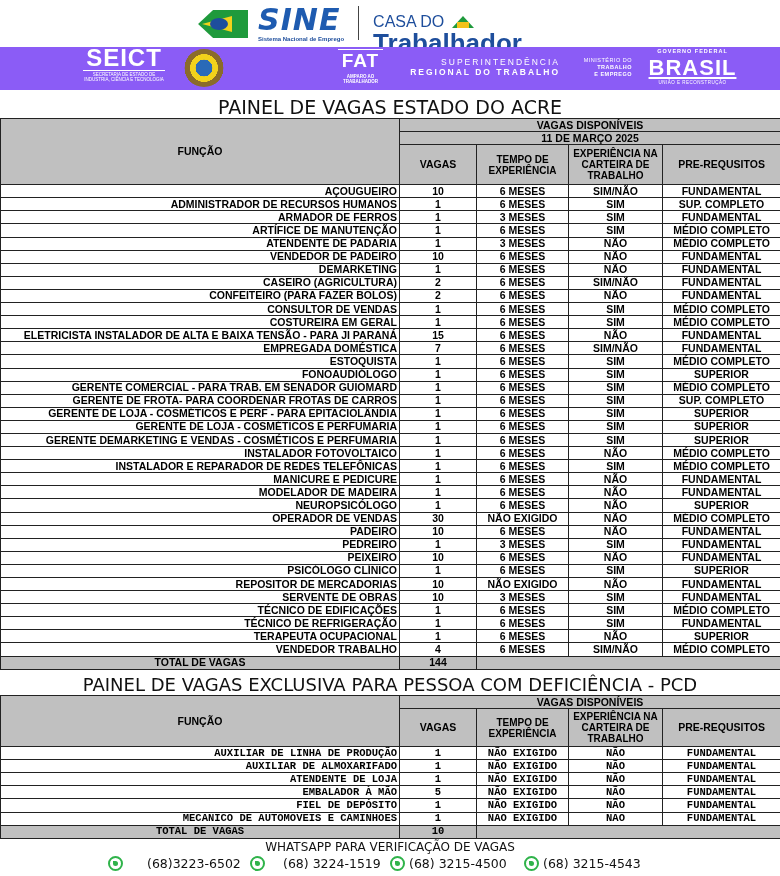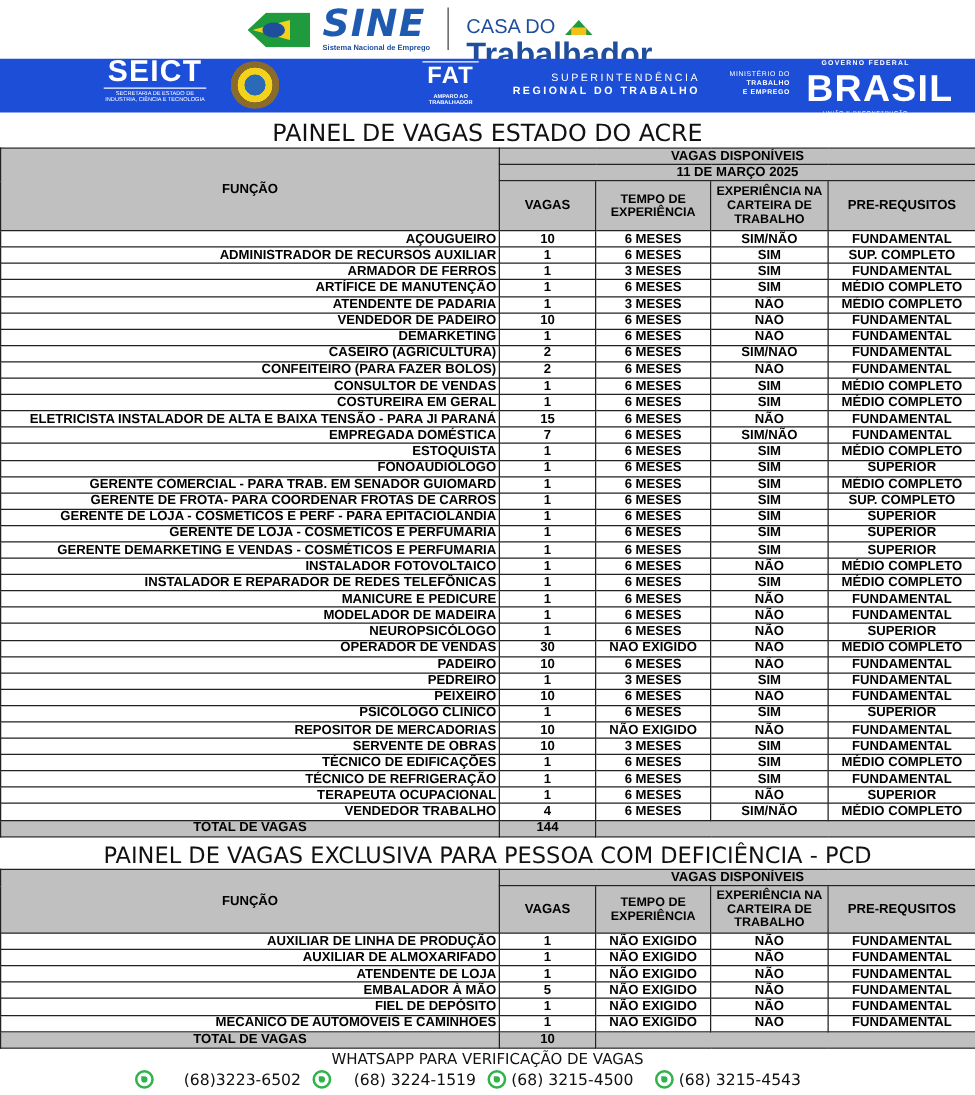--- a/index.html
+++ b/index.html
@@ -18,60 +18,60 @@
   .logo-sep { width: 1px; height: 34px; background: #444; margin: 0 6px; }
   .casa { display:flex; flex-direction:column; line-height:1; }
   .casa .c1 { font-size: 16px; color:#1e4e9c; display:flex; align-items:center; gap:8px;margin-top:30px; }
   .casa .roof { width: 22px; height: 12px; position: relative; }
   .casa .roof::before { content:""; position:absolute; left:0; top:0; width:0; height:0; border-left:11px solid transparent; border-right:11px solid transparent; border-bottom:12px solid #1f9a3c; }
   .casa .roof::after { content:""; position:absolute; left:5px; top:6px; width:12px; height:6px; background:#f2c21b; }
   .casa .c2 { font-size: 26px; font-weight:bold; color:#1e4e9c; letter-spacing: 0; }
   .casa .c3 { font-size: 5.5px; color:#1e4e9c; letter-spacing: .5px; }
 
   
-  .banner { position: absolute; left: 0; top: 47px; width: 780px; height: 43px; background: #1d4ed8; color: #fff; }
+  .banner { position: absolute; left: 0; top: 47px; width: 780px; height: 43px; background: #8b5cf6; color: #fff; }
   .banner .seict { position:absolute; left: 83px; top: 0; width: 82px; text-align:center; }
   .banner .seict .t { font-size: 24px; font-weight: bold; line-height: 22px; letter-spacing: 1px; }
   .banner .seict .line { height:1px; background:#fff; margin: 1px 0; }
   .banner .seict .s { font-size: 4.5px; line-height: 5px; }
   .crest { position:absolute; left: 184px; top: 2px; width: 40px; height: 38px; border-radius: 50%; background: radial-gradient(circle at 50% 50%, #2a6ab8 0 30%, #f2d21b 31% 50%, #8a6b2a 51% 70%, transparent 71%); }
   .gov-acre { position:absolute; left: 228px; top: 1px; line-height: 1; }
   .gov-acre .g1 { font-size: 12px; }
   .gov-acre .g2 { font-size: 26px; font-weight: bold; letter-spacing: 1px; }
   .gov-acre .g3 { font-size: 5px; opacity:.85; }
   .fat { position:absolute; left: 338px; top: 2px; width: 45px; text-align:center; line-height:1; }
   .fat .line { height:1px; background:#fff; }
   .fat .f1 { font-size: 19px; font-weight:bold; letter-spacing:1px; margin-top:1px; }
   .fat .f2 { font-size: 4.5px; font-weight:bold; margin-top: 4px; line-height: 5px; }
   .sup { position:absolute; left: 398px; top: 10px; text-align:right; width: 162px; line-height:1.2; }
   .sup .s1 { font-size: 8.5px; letter-spacing: 2px; }
   .sup .s2 { font-size: 8.5px; letter-spacing: 2px; font-weight:bold; }
   .min { position:absolute; left: 572px; top: 10px; width: 60px; text-align:right; font-size: 5.5px; line-height: 7px; letter-spacing:.5px; }
   .min b { font-weight:bold; }
   .brasil { position:absolute; left: 645px; top: 2px; width: 95px; text-align:center; line-height: 1; }
   .brasil .b1 { font-size: 5.5px; font-weight:bold; letter-spacing:1px; }
-  .brasil .b2 { font-size: 30px; font-weight:bold; letter-spacing: 1px; margin-top: 2px; }
+  .brasil .b2 { font-size: 22px; font-weight:bold; letter-spacing: 1px; margin-top: 2px; text-decoration: underline; }
   .brasil .b3 { font-size: 4.5px; letter-spacing:.5px; margin-top: 2px; }
 
   
   .title { position:absolute; left:0; width:780px; text-align:center; font-family: "DejaVu Sans", sans-serif; color:#111; }
   .title-1 { top: 96px; font-size: 19px; height: 22px; line-height: 22px; }
   .title-2 { top: 674px; font-size: 18px; height: 22px; line-height: 22px; }
 
   
   table.vagas { position:absolute; left: 0; width: 780px; border-collapse: collapse; table-layout: fixed; font-weight: bold; }
   table.vagas td, table.vagas th { border: 1px solid #222; font-size: 10.5px; line-height: 11px; height: 13.1px; padding: 0 2px; white-space: nowrap; overflow: hidden; }
   table.vagas th { background: #c0c0c0; font-weight: bold; text-align: center; }
   table.vagas td { text-align: center; background:#fff; }
   table.vagas td.fn { text-align: right; padding-left: 19px; }
   table.vagas tr.total td { background: #c0c0c0; }
   table.vagas th.small { font-size: 10px; }
   #t1 { top: 118px; }
   #t2 { top: 695px; }
-  #t2 td { font-family: Liberation Sans, sans-serif; }
+  #t2 td { font-family: Liberation Mono, monospace; }
 
   
   .footer-title { position:absolute; left: 0; width: 780px; top: 840px; text-align:center; font-family: "DejaVu Sans", sans-serif; font-size: 12px; color:#111; }
   .phones { position:absolute; left:0; top: 856px; width: 780px; height: 18px; font-family: "DejaVu Sans", sans-serif; font-size: 12.5px; color:#111; }
   .phone { position:absolute; display:flex; align-items:center; gap: 4px; }
   .wa { width: 15px; height: 15px; border: 2px solid #2fb34a; border-radius: 50%; position: relative; display:inline-block; }
   .wa::after { content:""; position:absolute; left:3px; top:3px; width:5px; height:5px; border-radius: 0 50% 50% 50%; background:#2fb34a; }
 </style>
 </head>
 <body>
@@ -151,21 +151,21 @@
   </thead>
   <tbody id="t1-body">
       <tr>
         <td class="fn">AÇOUGUEIRO</td>
         <td>10</td>
         <td>6 MESES</td>
         <td>SIM/NÃO</td>
         <td>FUNDAMENTAL</td>
       </tr>
       <tr>
-        <td class="fn">ADMINISTRADOR DE RECURSOS AUXILIAR</td>
+        <td class="fn">ADMINISTRADOR DE RECURSOS HUMANOS</td>
         <td>1</td>
         <td>6 MESES</td>
         <td>SIM</td>
         <td>SUP. COMPLETO</td>
       </tr>
       <tr>
         <td class="fn">ARMADOR DE FERROS</td>
         <td>1</td>
         <td>3 MESES</td>
         <td>SIM</td>

